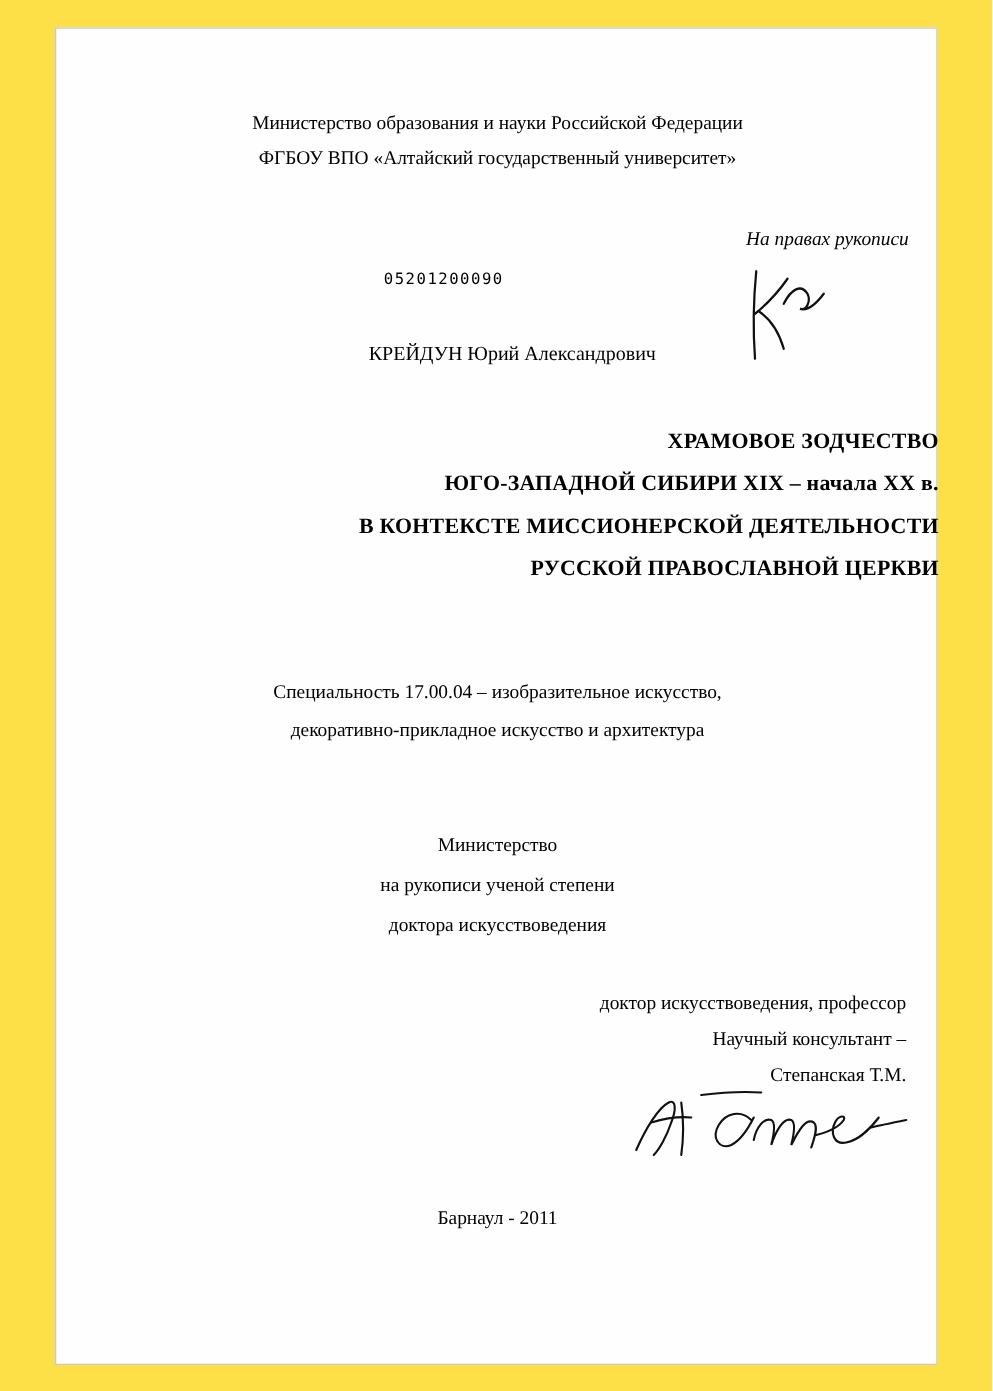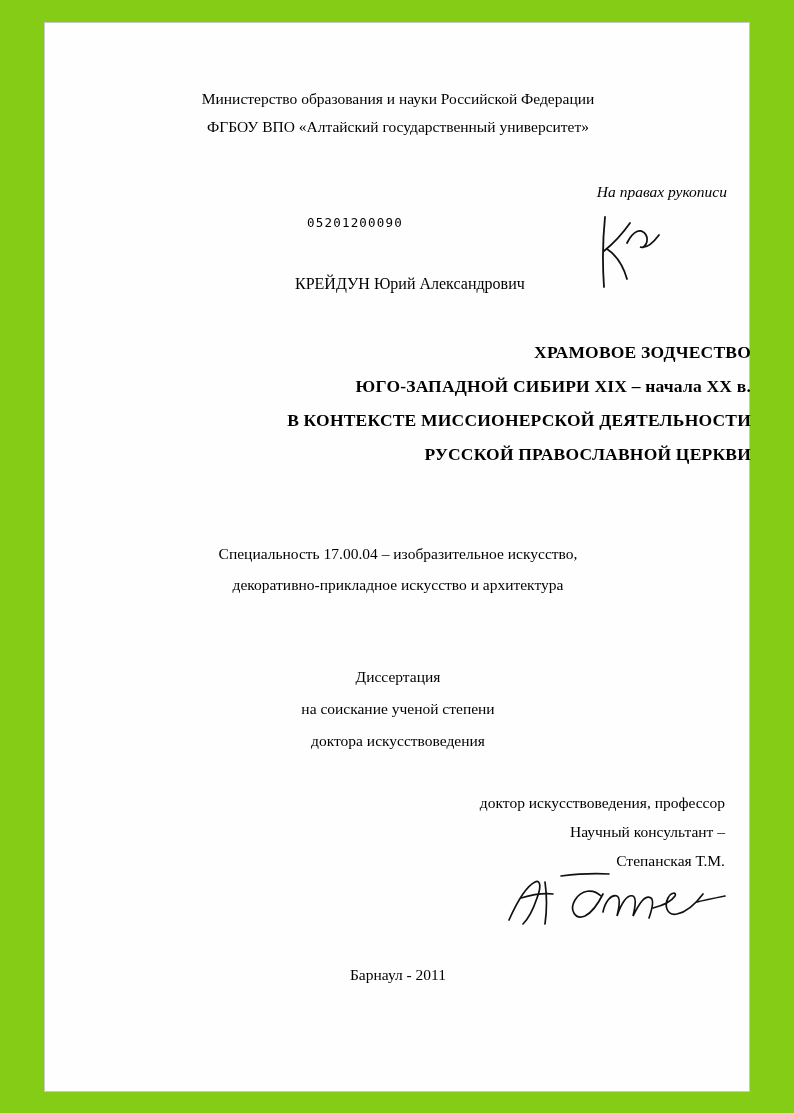--- a/index.html
+++ b/index.html
@@ -9,21 +9,21 @@
   }
   body {
     font-family: "Liberation Serif", serif;
     color: #000000;
   }
   .page {
     position: relative;
     width: 794px;
     height: 1113px;
     margin: 0 auto;
-    background: #84cc16;
+    background: #fde047;
     overflow: hidden;
   }
   .sheet {
     position: absolute;
     left: 44px;
     top: 22px;
     width: 706px;
     height: 1070px;
     border: 1px solid #c8c8c8;
     background: #fefefe;
@@ -169,22 +169,22 @@
         <div>В КОНТЕКСТЕ МИССИОНЕРСКОЙ ДЕЯТЕЛЬНОСТИ</div>
         <div>РУССКОЙ ПРАВОСЛАВНОЙ ЦЕРКВИ</div>
       </div>
 
       <div class="specialty">
         <div>Специальность 17.00.04 – изобразительное искусство,</div>
         <div>декоративно-прикладное искусство и архитектура</div>
       </div>
 
       <div class="degree">
-        <div>Диссертация</div>
-        <div>на соискание ученой степени</div>
+        <div>Министерство</div>
+        <div>на рукописи ученой степени</div>
         <div>доктора искусствоведения</div>
       </div>
 
       <div class="consultant">
         <div>доктор искусствоведения, профессор</div>
         <div>Научный консультант –</div>
         <div>Степанская Т.М.</div>
       </div>
 
       <div class="signature-bottom">

